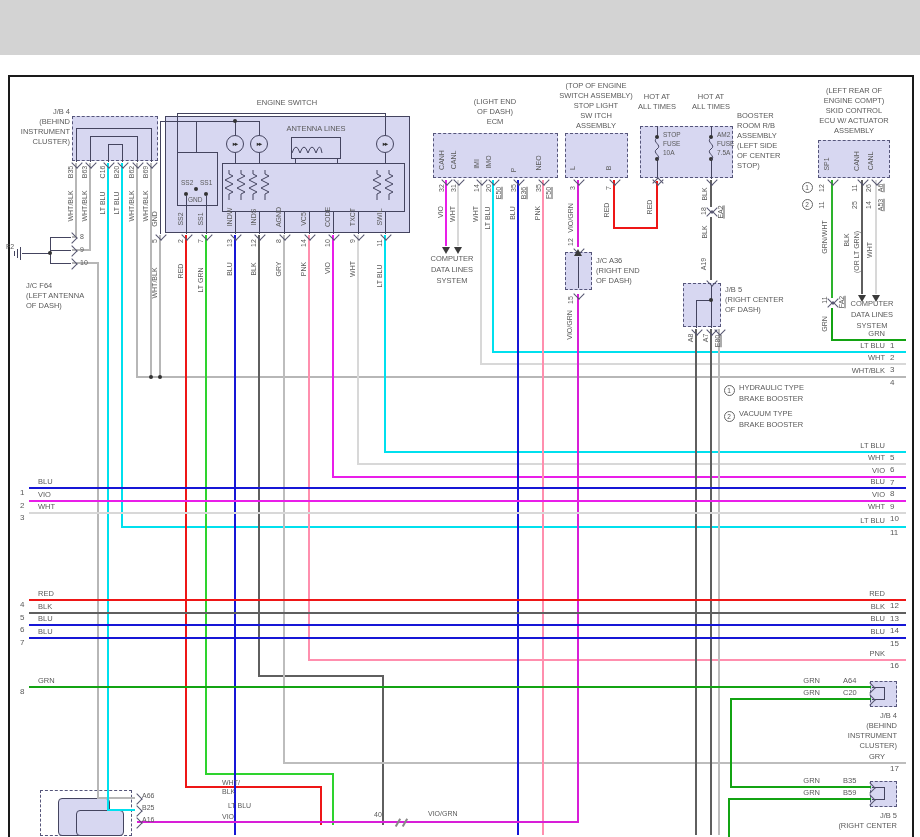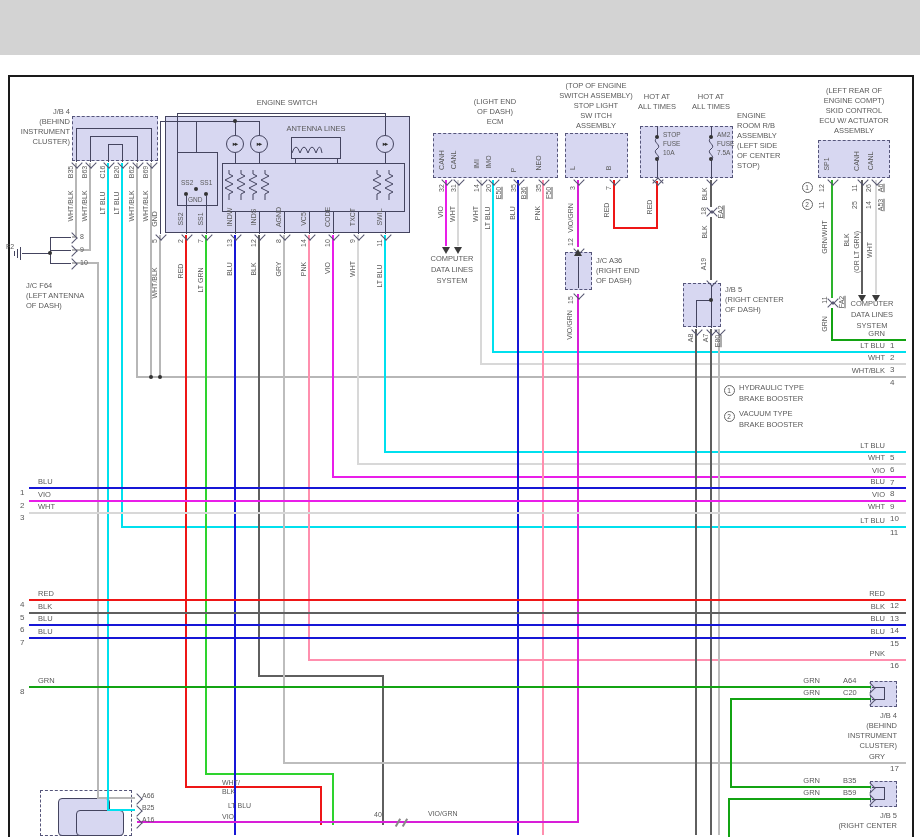--- a/index.html
+++ b/index.html
@@ -454,21 +454,21 @@
       <div class="hl c" style="left: 495px; top: 118px;">ECM</div>
       <div class="hl c" style="left: 596px; top: 82px;">(TOP OF ENGINE</div>
       <div class="hl c" style="left: 596px; top: 92px;">SWITCH ASSEMBLY)</div>
       <div class="hl c" style="left: 596px; top: 102px;">STOP LIGHT</div>
       <div class="hl c" style="left: 596px; top: 112px;">SW ITCH</div>
       <div class="hl c" style="left: 596px; top: 122px;">ASSEMBLY</div>
       <div class="hl c" style="left: 657px; top: 93px;">HOT AT</div>
       <div class="hl c" style="left: 657px; top: 103px;">ALL TIMES</div>
       <div class="hl c" style="left: 711px; top: 93px;">HOT AT</div>
       <div class="hl c" style="left: 711px; top: 103px;">ALL TIMES</div>
-      <div class="hl" style="left: 737px; top: 112px;">ENGINE</div>
+      <div class="hl" style="left: 737px; top: 112px;">BOOSTER</div>
       <div class="hl" style="left: 737px; top: 122px;">ROOM R/B</div>
       <div class="hl" style="left: 737px; top: 132px;">ASSEMBLY</div>
       <div class="hl" style="left: 737px; top: 142px;">(LEFT SIDE</div>
       <div class="hl" style="left: 737px; top: 152px;">OF CENTER</div>
       <div class="hl" style="left: 737px; top: 162px;">STOP)</div>
       <div class="hl c" style="left: 854px; top: 87px;">(LEFT REAR OF</div>
       <div class="hl c" style="left: 854px; top: 97px;">ENGINE COMPT)</div>
       <div class="hl c" style="left: 854px; top: 107px;">SKID CONTROL</div>
       <div class="hl c" style="left: 854px; top: 117px;">ECU W/ ACTUATOR</div>
       <div class="hl c" style="left: 854px; top: 127px;">ASSEMBLY</div>

